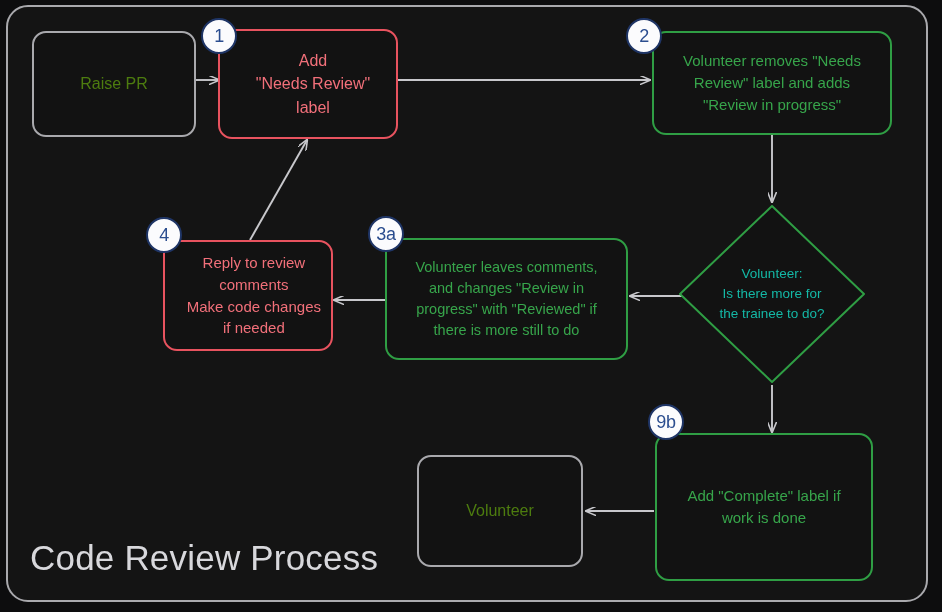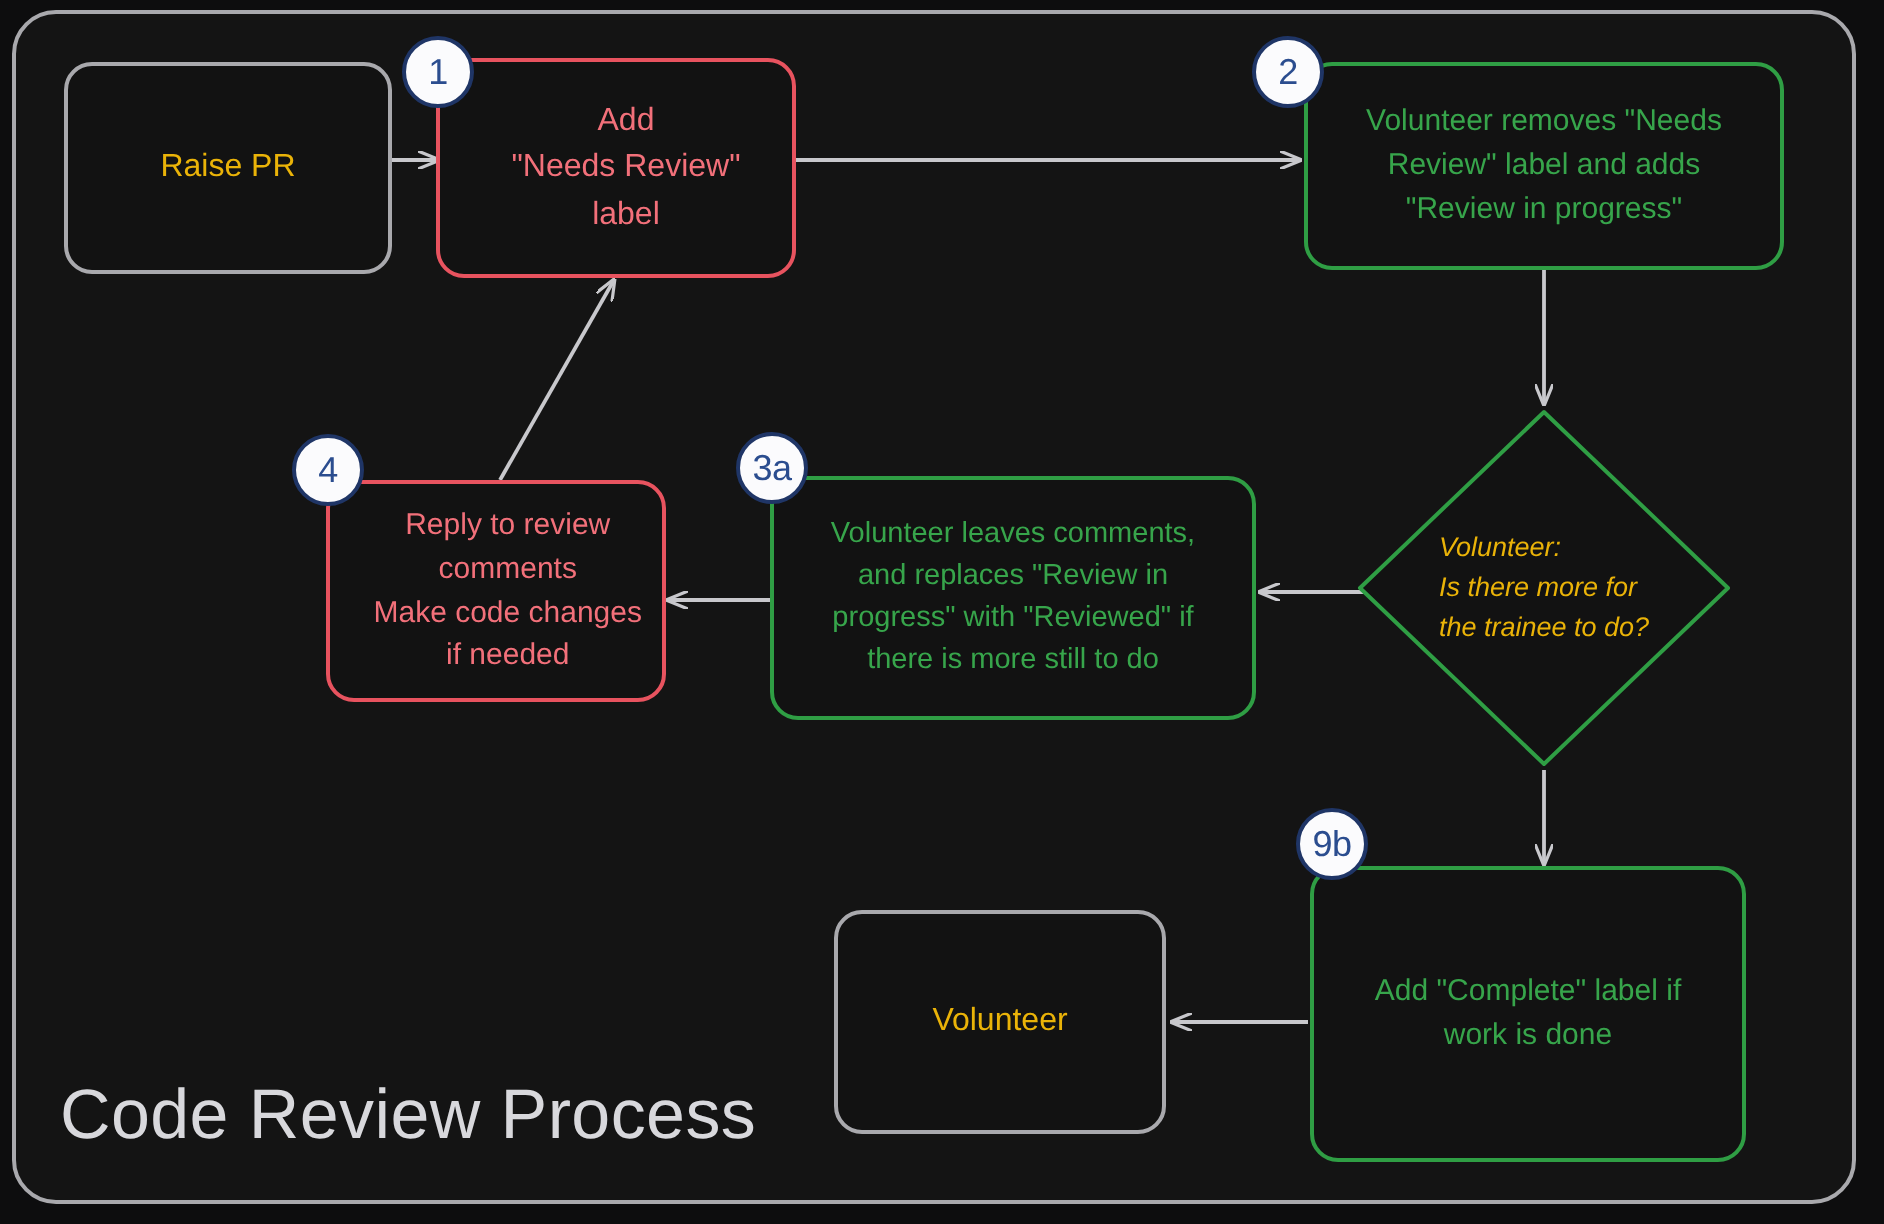--- a/index.html
+++ b/index.html
@@ -57,41 +57,41 @@
   .node.red {
     border-color: #e8535f;
     color: #f2707a;
   }
   .node.green {
     border-color: #2f9e44;
     color: #37a54b;
   }
   .node.neutral {
     border-color: #a9a9ad;
-    color: #eab308;
+    color: #4d7c0f;
   }
 
   
   .diamond-wrap {
     position: absolute;
   }
   .diamond-wrap svg { position: absolute; left: 0; top: 0; }
   .diamond-label {
     position: absolute;
     left: 0; top: 0;
     width: 100%; height: 100%;
     display: flex;
     align-items: center;
     justify-content: center;
-    color: #eab308;
+    text-align: center;
+    color: #14b8a6;
     font-size: 13.5px;
     line-height: 1.5;
     white-space: pre-line;
     pointer-events: none;
-    font-style: italic;
   }
 
   
   .badge {
     position: absolute;
     width: 36px;
     height: 36px;
     border-radius: 50%;
     background: #fbfbfd;
     border: 2.5px solid #1f3566;
@@ -169,21 +169,21 @@
     <svg width="192" height="184" viewBox="0 0 192 184" xmlns="http://www.w3.org/2000/svg">
       <path d="M96 4 L188 92 L96 180 L4 92 Z" fill="#121212" stroke="#2f9e44" stroke-width="2" stroke-linejoin="round"></path>
     </svg>
     <div class="diamond-label">Volunteer:
 Is there more for
 the trainee to do?</div>
   </div>
 
   <div class="node green" style="left:385px; top:238px; width:243px; height:122px; font-size:14.5px;">
     <span class="node-text">Volunteer leaves comments,
-and replaces "Review in
+and changes "Review in
 progress" with "Reviewed" if
 there is more still to do</span>
   </div>
 
   <div class="node red" style="left:163px; top:240px; width:170px; height:111px; font-size:15px;justify-content:flex-end;">
     <span class="node-text">Reply to review
 comments
 Make code changes
 if needed</span>
   </div>

